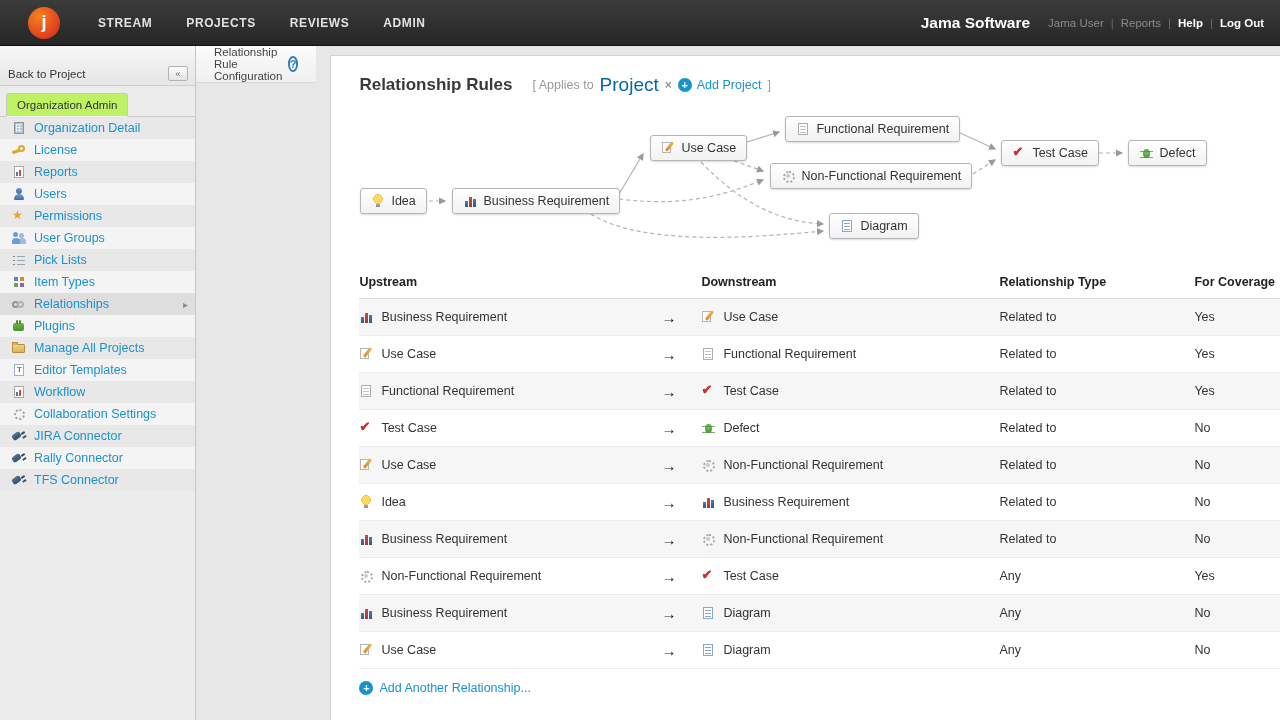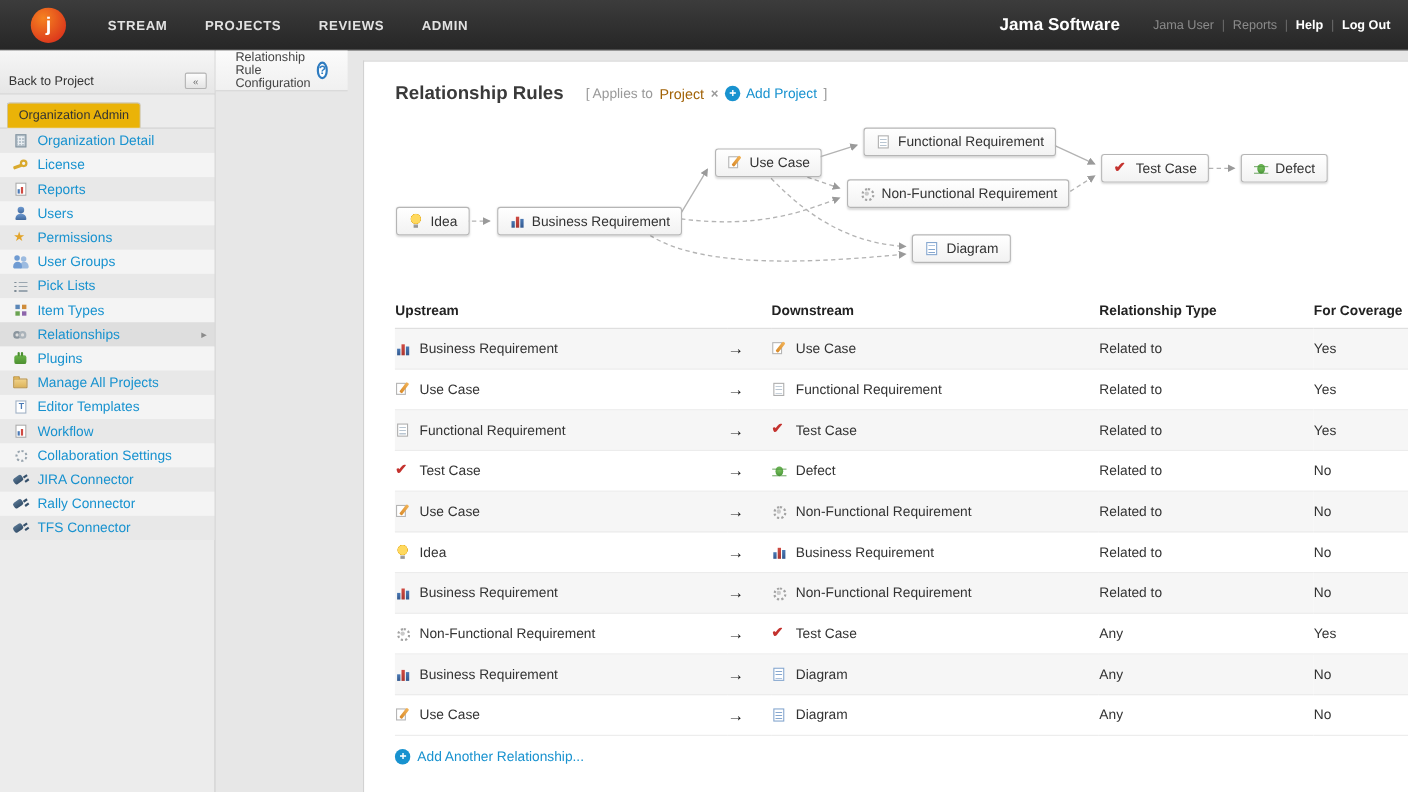--- a/index.html
+++ b/index.html
@@ -9,41 +9,41 @@
   
   .topnav{flex:0 0 45px;height:45px;background:linear-gradient(#3c3c3c,#262626);
     display:flex;align-items:center;border-bottom:1px solid #111}
   .logo{width:32px;height:32px;border-radius:50%;margin:0 38px 0 28px;
     background:radial-gradient(circle at 35% 30%,#f58220,#dd3a1c 75%);
     color:#fff;font-weight:bold;font-size:18px;display:flex;align-items:center;justify-content:center;cursor:pointer}
   .topnav nav{display:flex;align-items:center}
   .topnav nav a{color:#e2e2e2;font-size:12px;font-weight:bold;letter-spacing:.6px;
     margin-right:34px;text-decoration:none;cursor:pointer}
   .topnav-right{margin-left:auto;display:flex;align-items:center;padding-right:16px;font-size:11.5px}
-  .brand{color:#fff;font-size:15.5px;font-weight:bold;margin-right:30px;cursor:default}
+  .brand{color:#fff;font-size:15.5px;font-weight:bold;margin-right:18px;cursor:default}
   .tn-dim{color:#8b8b8b;text-decoration:none;cursor:pointer}
   .tn-bright{color:#fff;font-weight:bold;text-decoration:none;cursor:pointer}
   .sep{margin:0 7px;color:#6a6a6a}
 
   
   .body-row{flex:1;display:flex;min-height:0}
 
   
   .sidebar{flex:0 0 195px;width:195px;background:#ececec;border-right:1px solid #c6c6c6;
     display:flex;flex-direction:column}
   .sidebar-top{height:23px;display:flex;align-items:center;justify-content:space-between;
     padding:16px 7px 0 8px;background:linear-gradient(#f6f6f6,#e6e6e6);
     border-bottom:1px solid #cfcfcf;font-size:11.5px;color:#333}
   .back-link{cursor:pointer}
   .collapse{width:20px;height:15px;border:1px solid #b3b3b3;border-radius:2px;
     background:linear-gradient(#fdfdfd,#e4e4e4);font-size:9px;color:#666;
     line-height:12px;text-align:center;padding:0;cursor:pointer}
   .org-tab-row{padding:7px 0 0 6px;border-bottom:1px solid #cccccc;background:#ececec}
   .org-tab{display:inline-block;padding:5px 10px 5px;border:1px solid #c8c8c8;border-bottom:1px solid #f0f0f0;
-    background:#eab308;font-size:11.5px;color:#333;border-radius:3px 3px 0 0;margin-bottom:-1px;cursor:pointer}
+    background:#bef264;font-size:11.5px;color:#333;border-radius:3px 3px 0 0;margin-bottom:-1px;cursor:pointer}
   .side-list{list-style:none;margin:0;padding:0;font-size:12.5px}
   .side-list li{display:flex;align-items:center;gap:8px;height:22px;padding:0 7px 0 12px;
     color:#1892cf;cursor:pointer;white-space:nowrap}
   .side-list li:nth-child(odd){background:#e8e8e8}
   .side-list li:nth-child(even){background:#f4f4f4}
   .side-list li.selected{background:#dedede}
   .slabel{overflow:hidden;text-overflow:ellipsis}
   .dark-label{color:#3c3c3c}
   .chev{margin-left:auto;color:#8a8a8a;font-size:10px}
 
@@ -56,21 +56,21 @@
     color:#2f7cc0;font-size:11px;font-weight:bold;display:flex;align-items:center;justify-content:center;
     cursor:pointer;box-sizing:border-box}
   .main-body{flex:1;min-height:0;padding:9px 14px 0 14px}
   .panel{background:#fff;border:1px solid #d2d2d2;border-bottom:none;height:100%;box-sizing:border-box;
     position:relative;padding:14px 16px 0 28px;overflow:hidden}
   .panel-close{position:absolute;top:10px;right:14px;background:none;border:none;
     font-size:17px;color:#8a8a8a;cursor:pointer;line-height:1;padding:2px}
   .title-row{display:flex;align-items:center;gap:20px;height:30px}
   .title-row h1{margin:0;font-size:17px;font-weight:bold;color:#3a3a3a}
   .applies{display:inline-flex;align-items:center;gap:6px;font-size:12.5px;color:#999}
-  .applies-val{color:#a16207;font-size:13px}
+  .applies-val{color:#0369a1;font-size:19px}
   .applies-x{color:#999;font-weight:bold;font-size:12px;cursor:pointer}
   .add-proj{display:inline-flex;align-items:center;gap:5px;color:#1892cf;cursor:pointer;text-decoration:none}
   .plus-badge{width:14px;height:14px;border-radius:50%;background:#1892cf;color:#fff;
     font-size:11px;font-weight:bold;line-height:14px;text-align:center;display:inline-block;flex:0 0 14px}
 
   
   .diagram{position:relative;height:152px;margin:4px 0 2px -8px;width:1010px}
   .wires{position:absolute;left:0;top:0}
   .node{position:absolute;display:flex;align-items:center;gap:6px;white-space:nowrap;
     padding:5px 10px;border:1px solid #b5b5b5;border-radius:3px;font-size:12.5px;color:#333;

